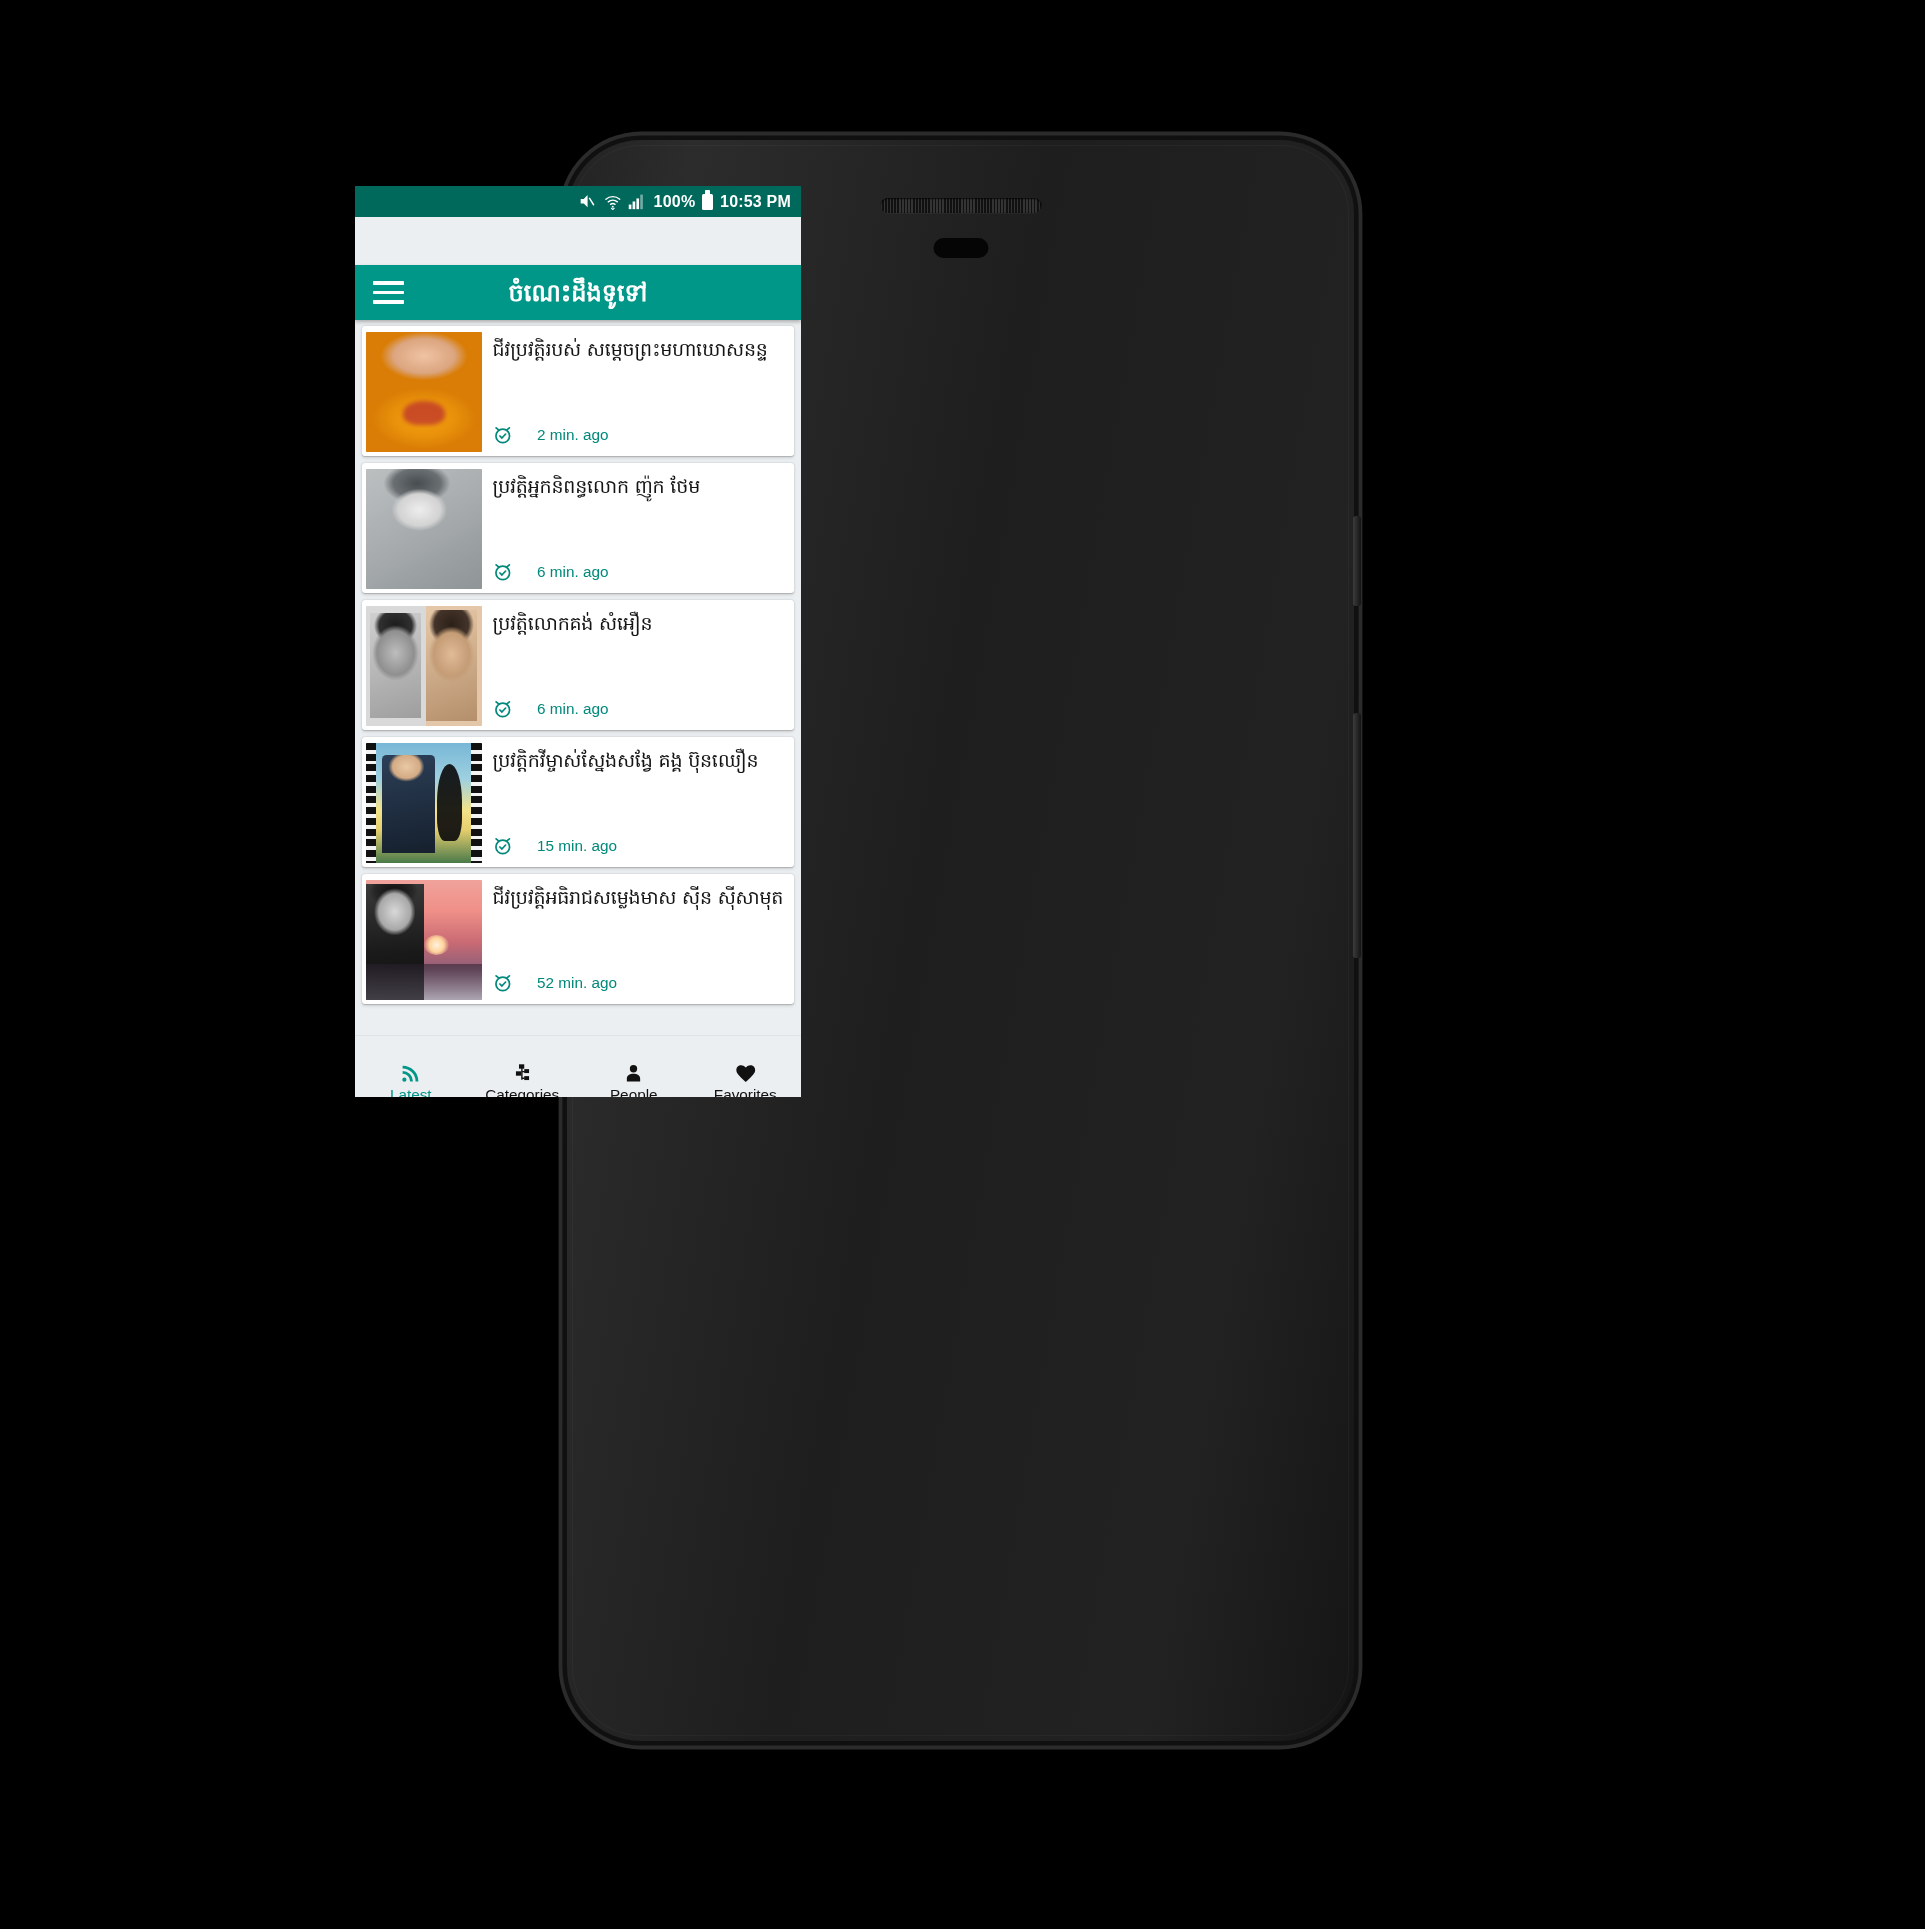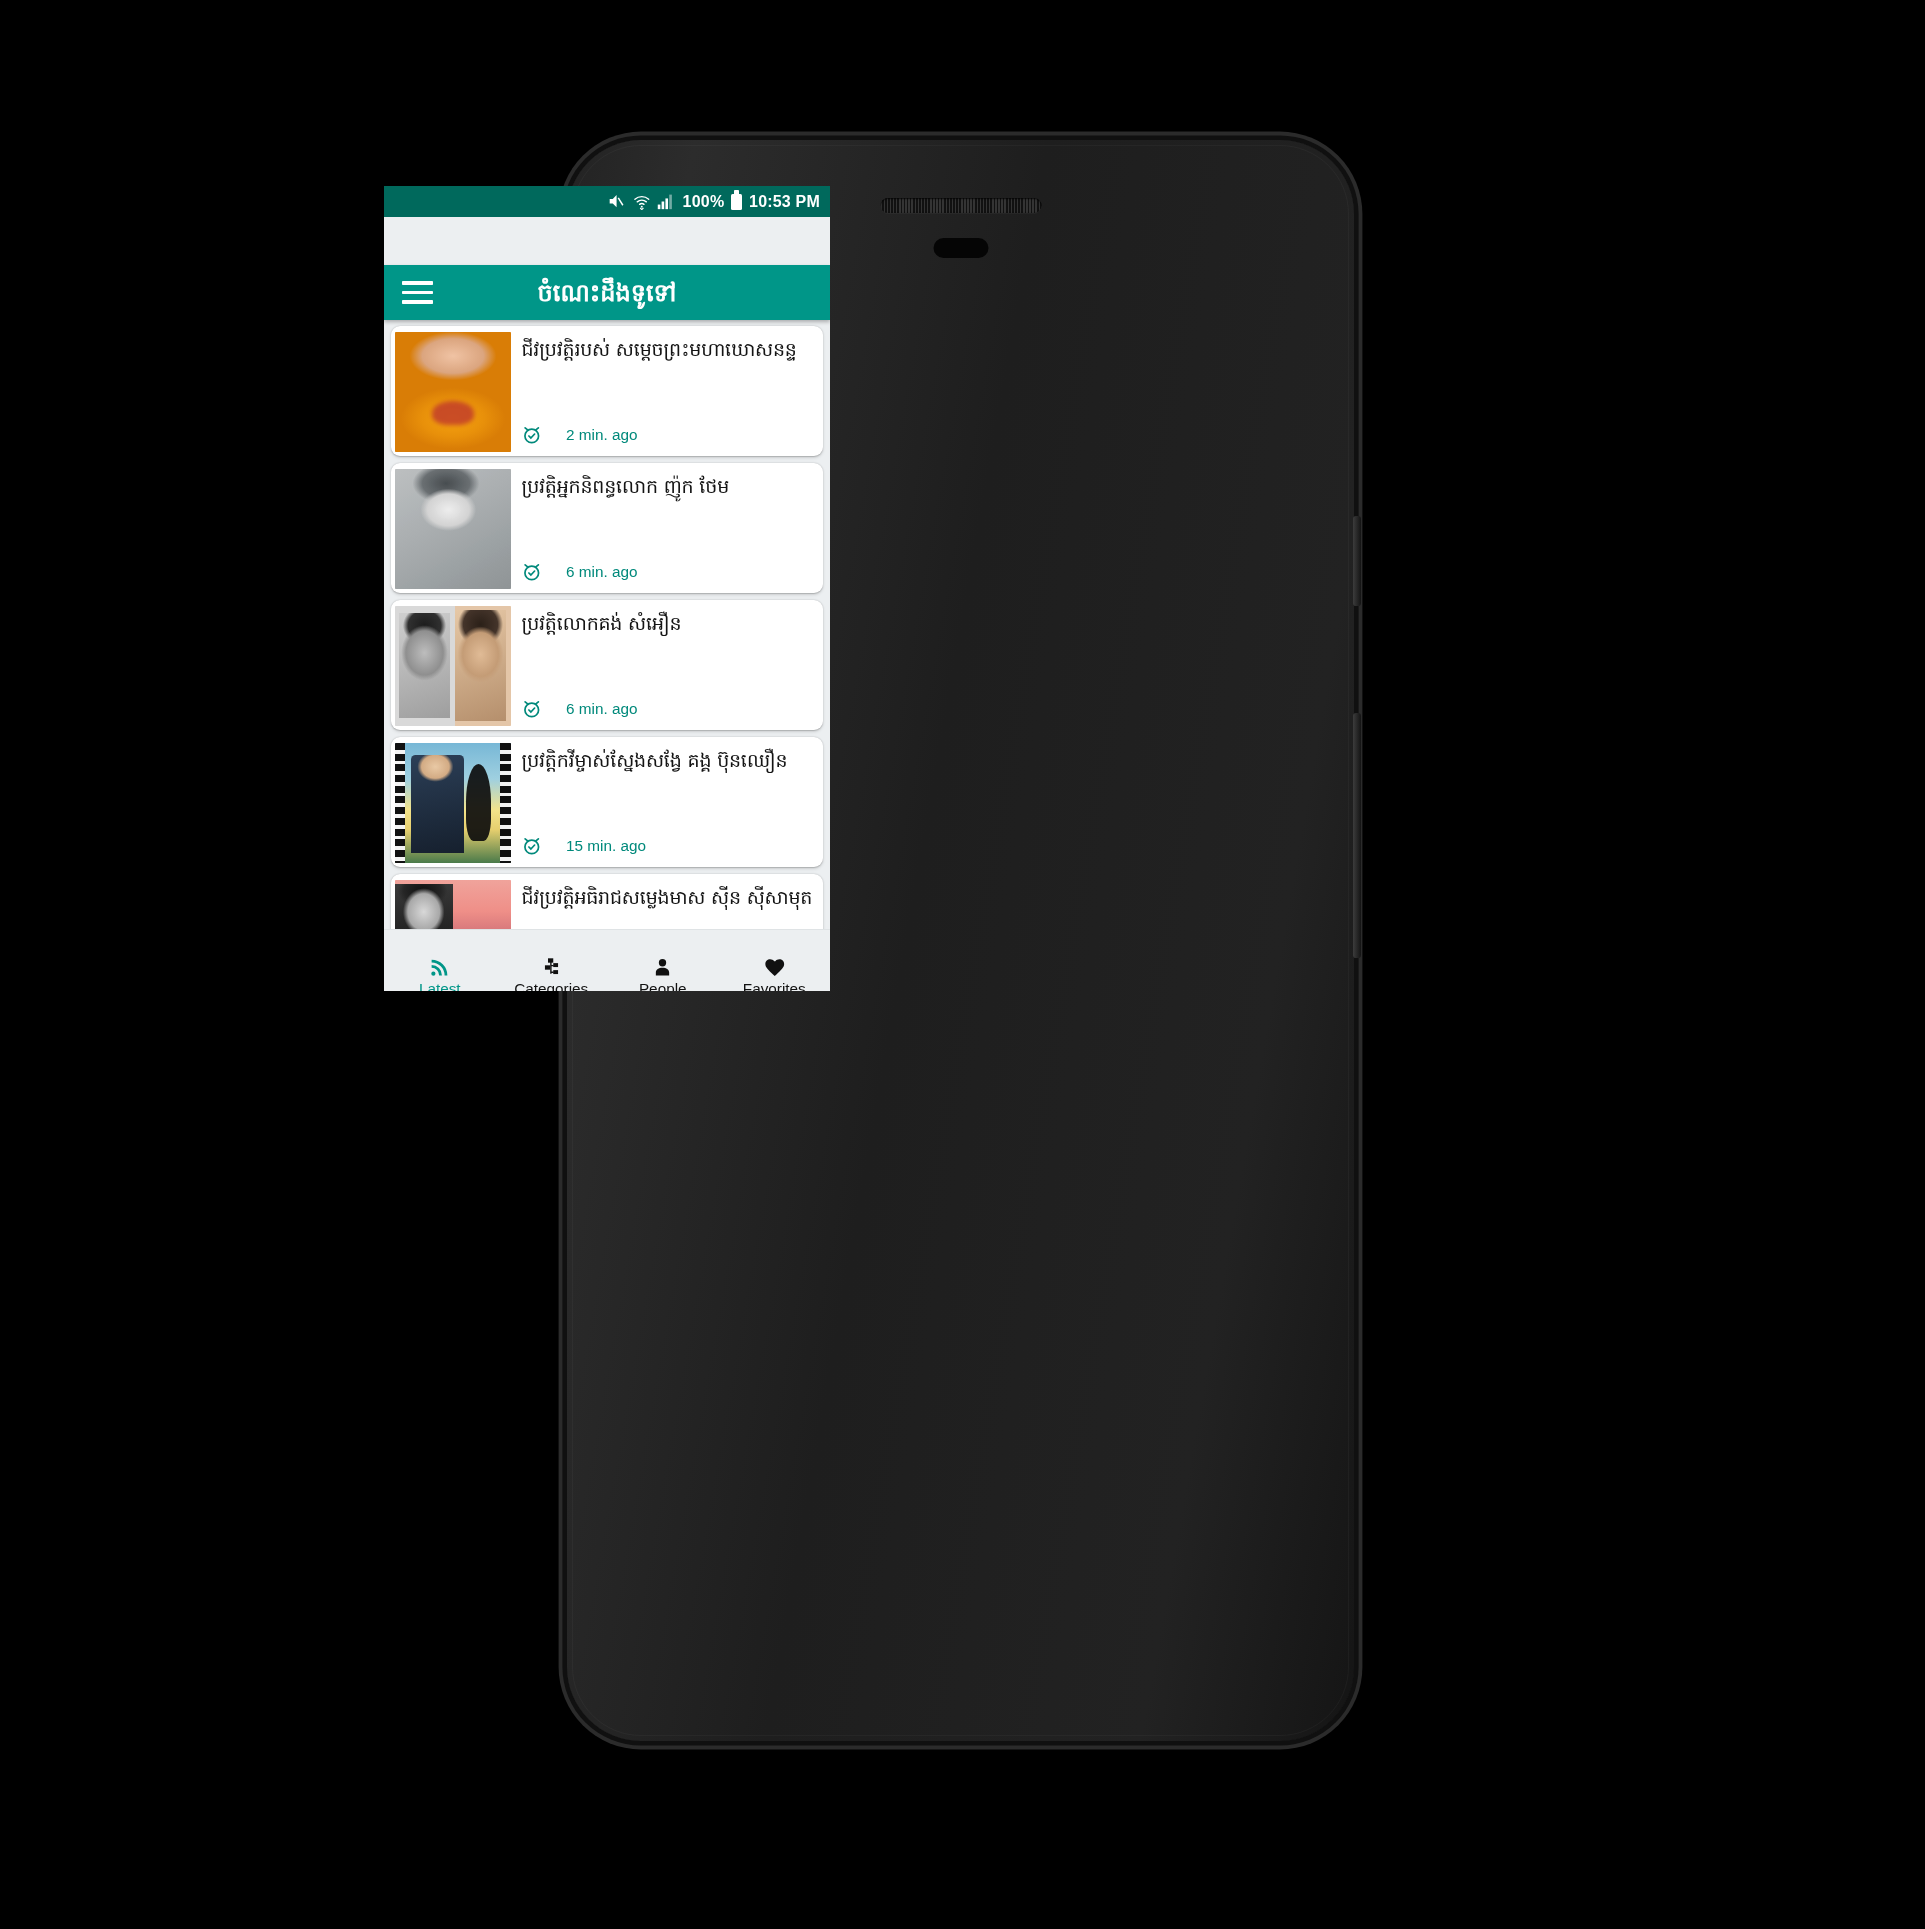--- a/index.html
+++ b/index.html
@@ -61,22 +61,22 @@
     width:7.7px; height:245px; border-radius:3.1px;
     background:linear-gradient(90deg,#3c3c3c,#141414);
   }
   .btn-left{
     position:absolute; left:-7px; top:460px;
     width:7.7px; height:54px; border-radius:3.1px;
     background:linear-gradient(90deg,#141414,#333);
   }
   #screen{
     position:absolute;
-    left:384px; top:186px;      
-    width:446px; height:805px;
+    left:355px; top:186px;      
+    width:446px; height:911px;
     background:#eceff1;
     overflow:hidden;
     display:flex; flex-direction:column;
   }
 
   
   .statusbar{
     height:31px; flex:0 0 31px;
     background:#00695c;
     display:flex; align-items:center; justify-content:flex-end;
@@ -124,21 +124,21 @@
 
   
   .list{
     flex:1 1 auto; overflow:hidden; position:relative;
     background:#eceff1;
     padding:3.1px 0 0 0;
   }
   .card{
     background:#fff;
     margin:0 7px 7px 7px;
-    border-radius:9px;
+    border-radius:3px;
     box-shadow:0 0.8px 1.5px rgba(0,0,0,.22), 0 1.5px 3.8px rgba(0,0,0,.10);
     display:flex;
     height:130px;
     overflow:hidden;
     position:relative;
   }
   .card:first-child{ margin-top:3.1px; }
   .thumb{
     flex:0 0 116px; width:116px; height:120px;
     margin:5.4px 0 5.4px 3.8px;

